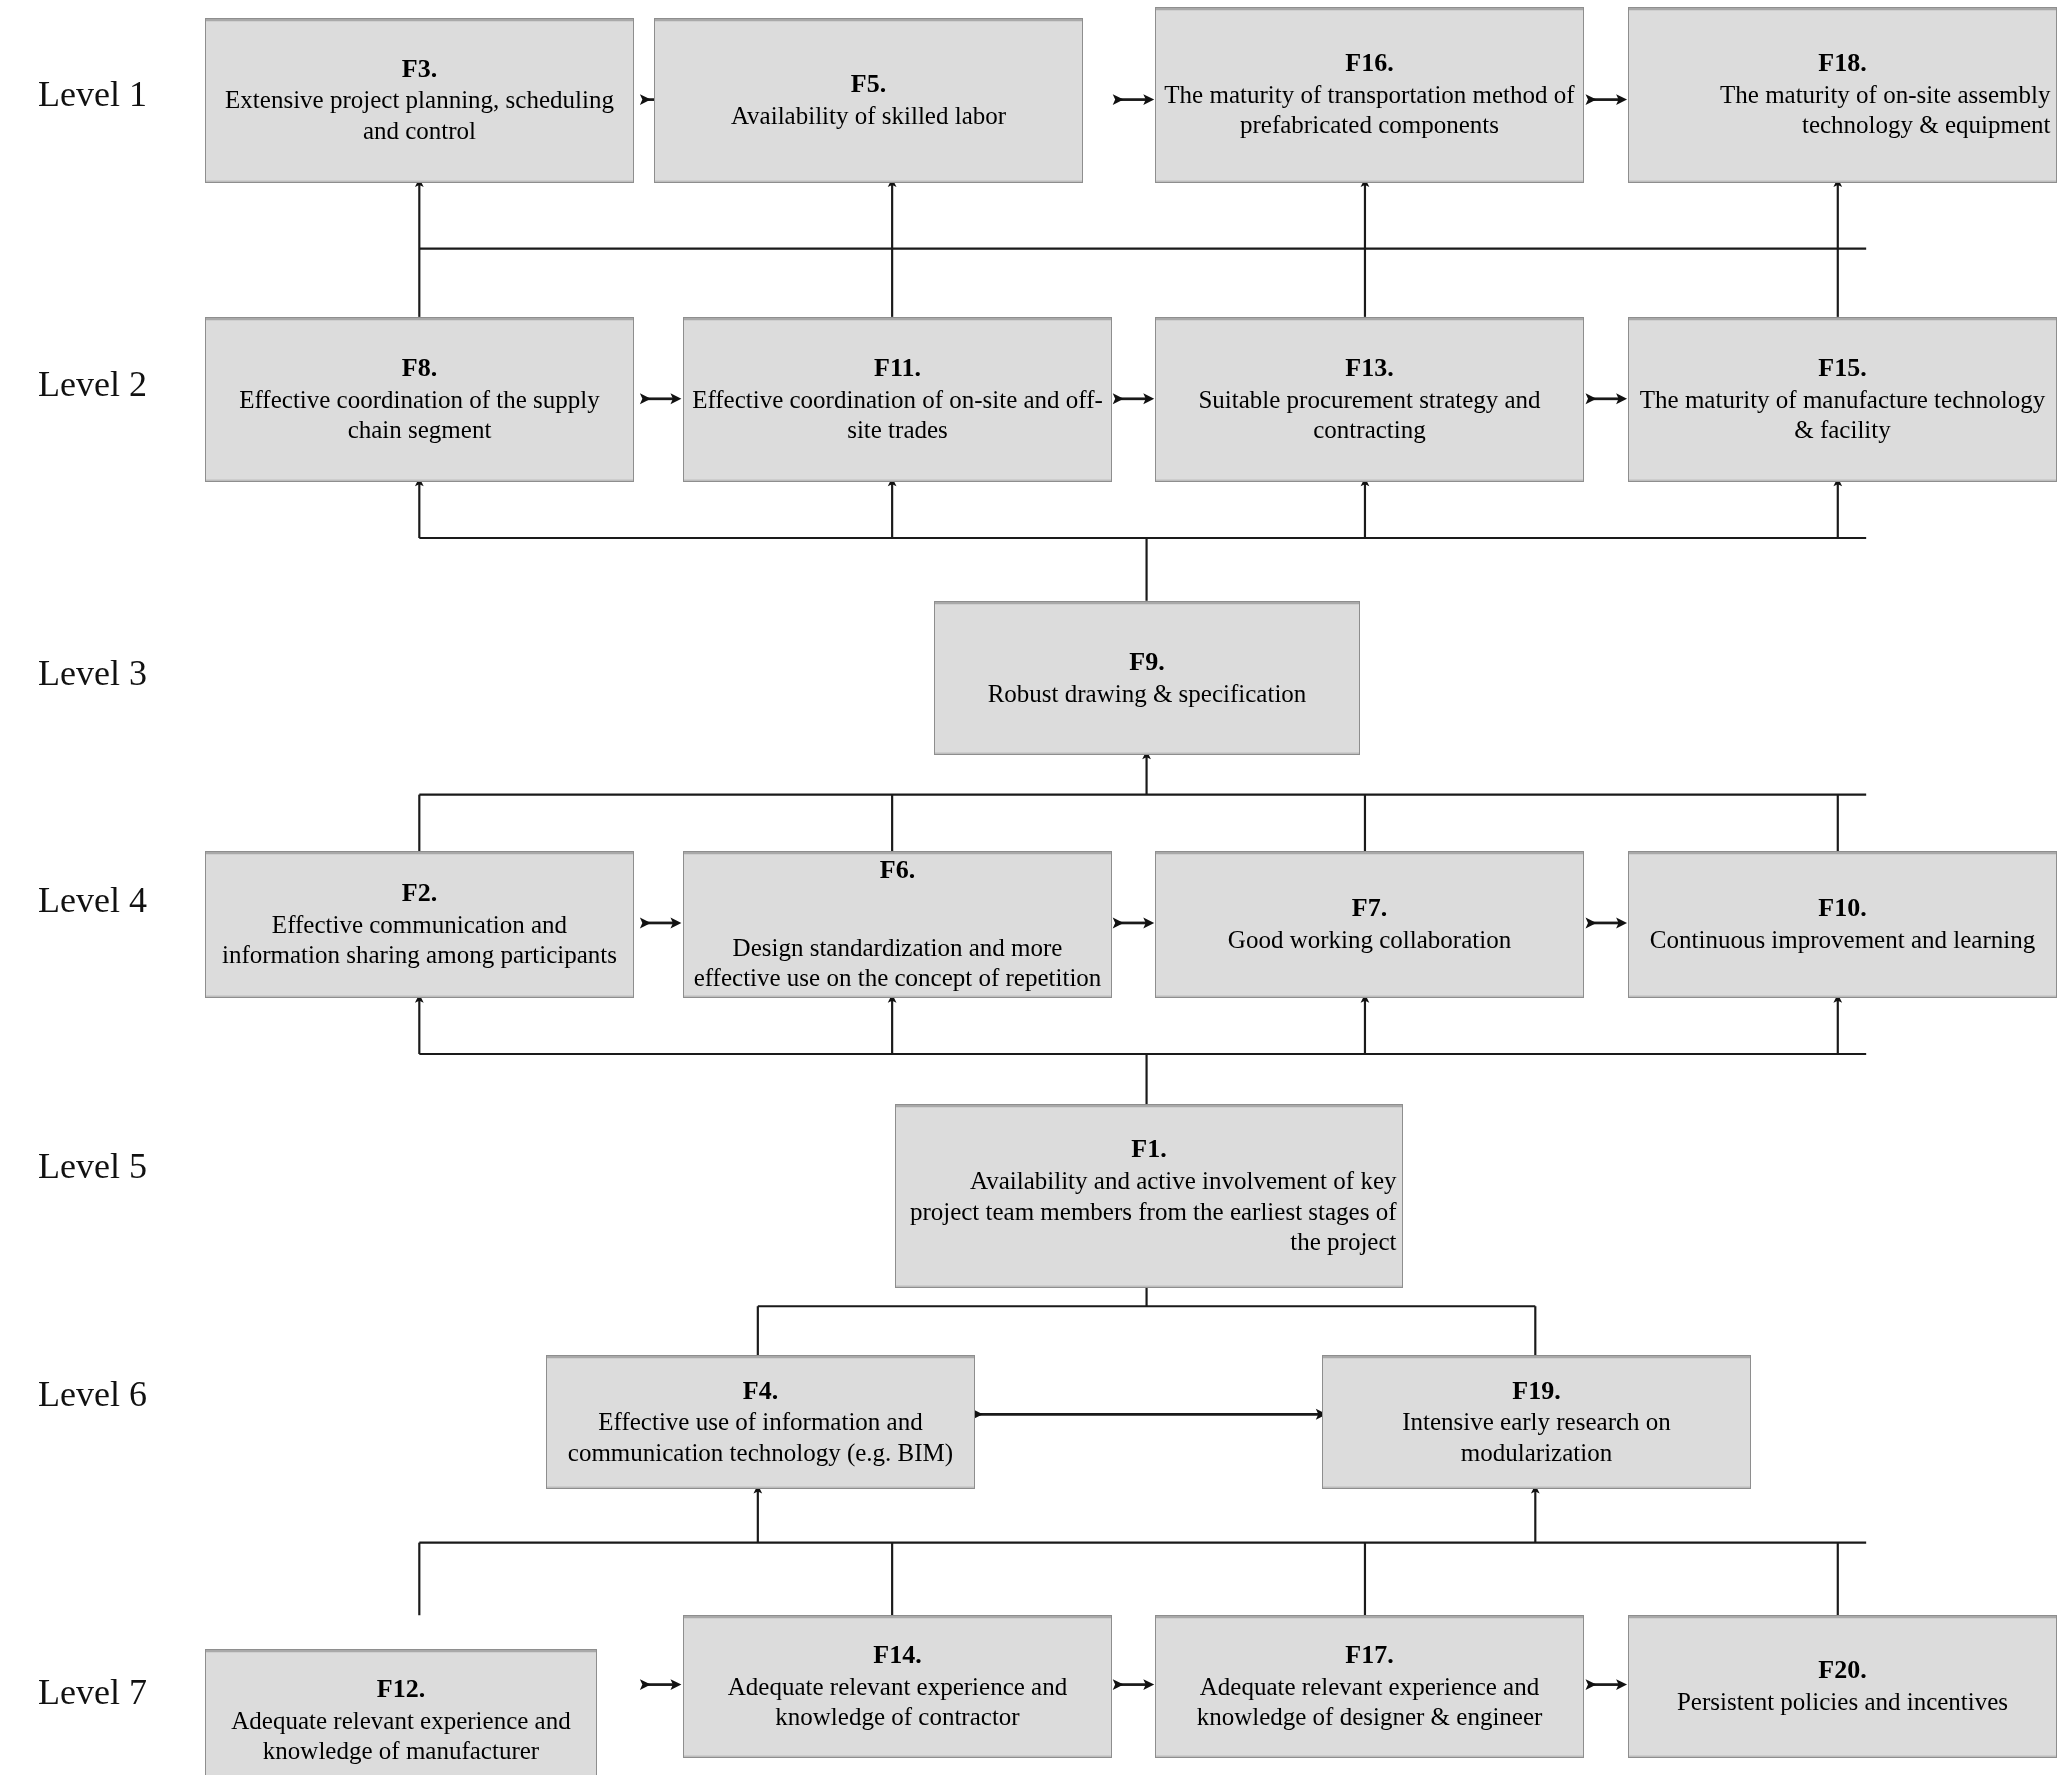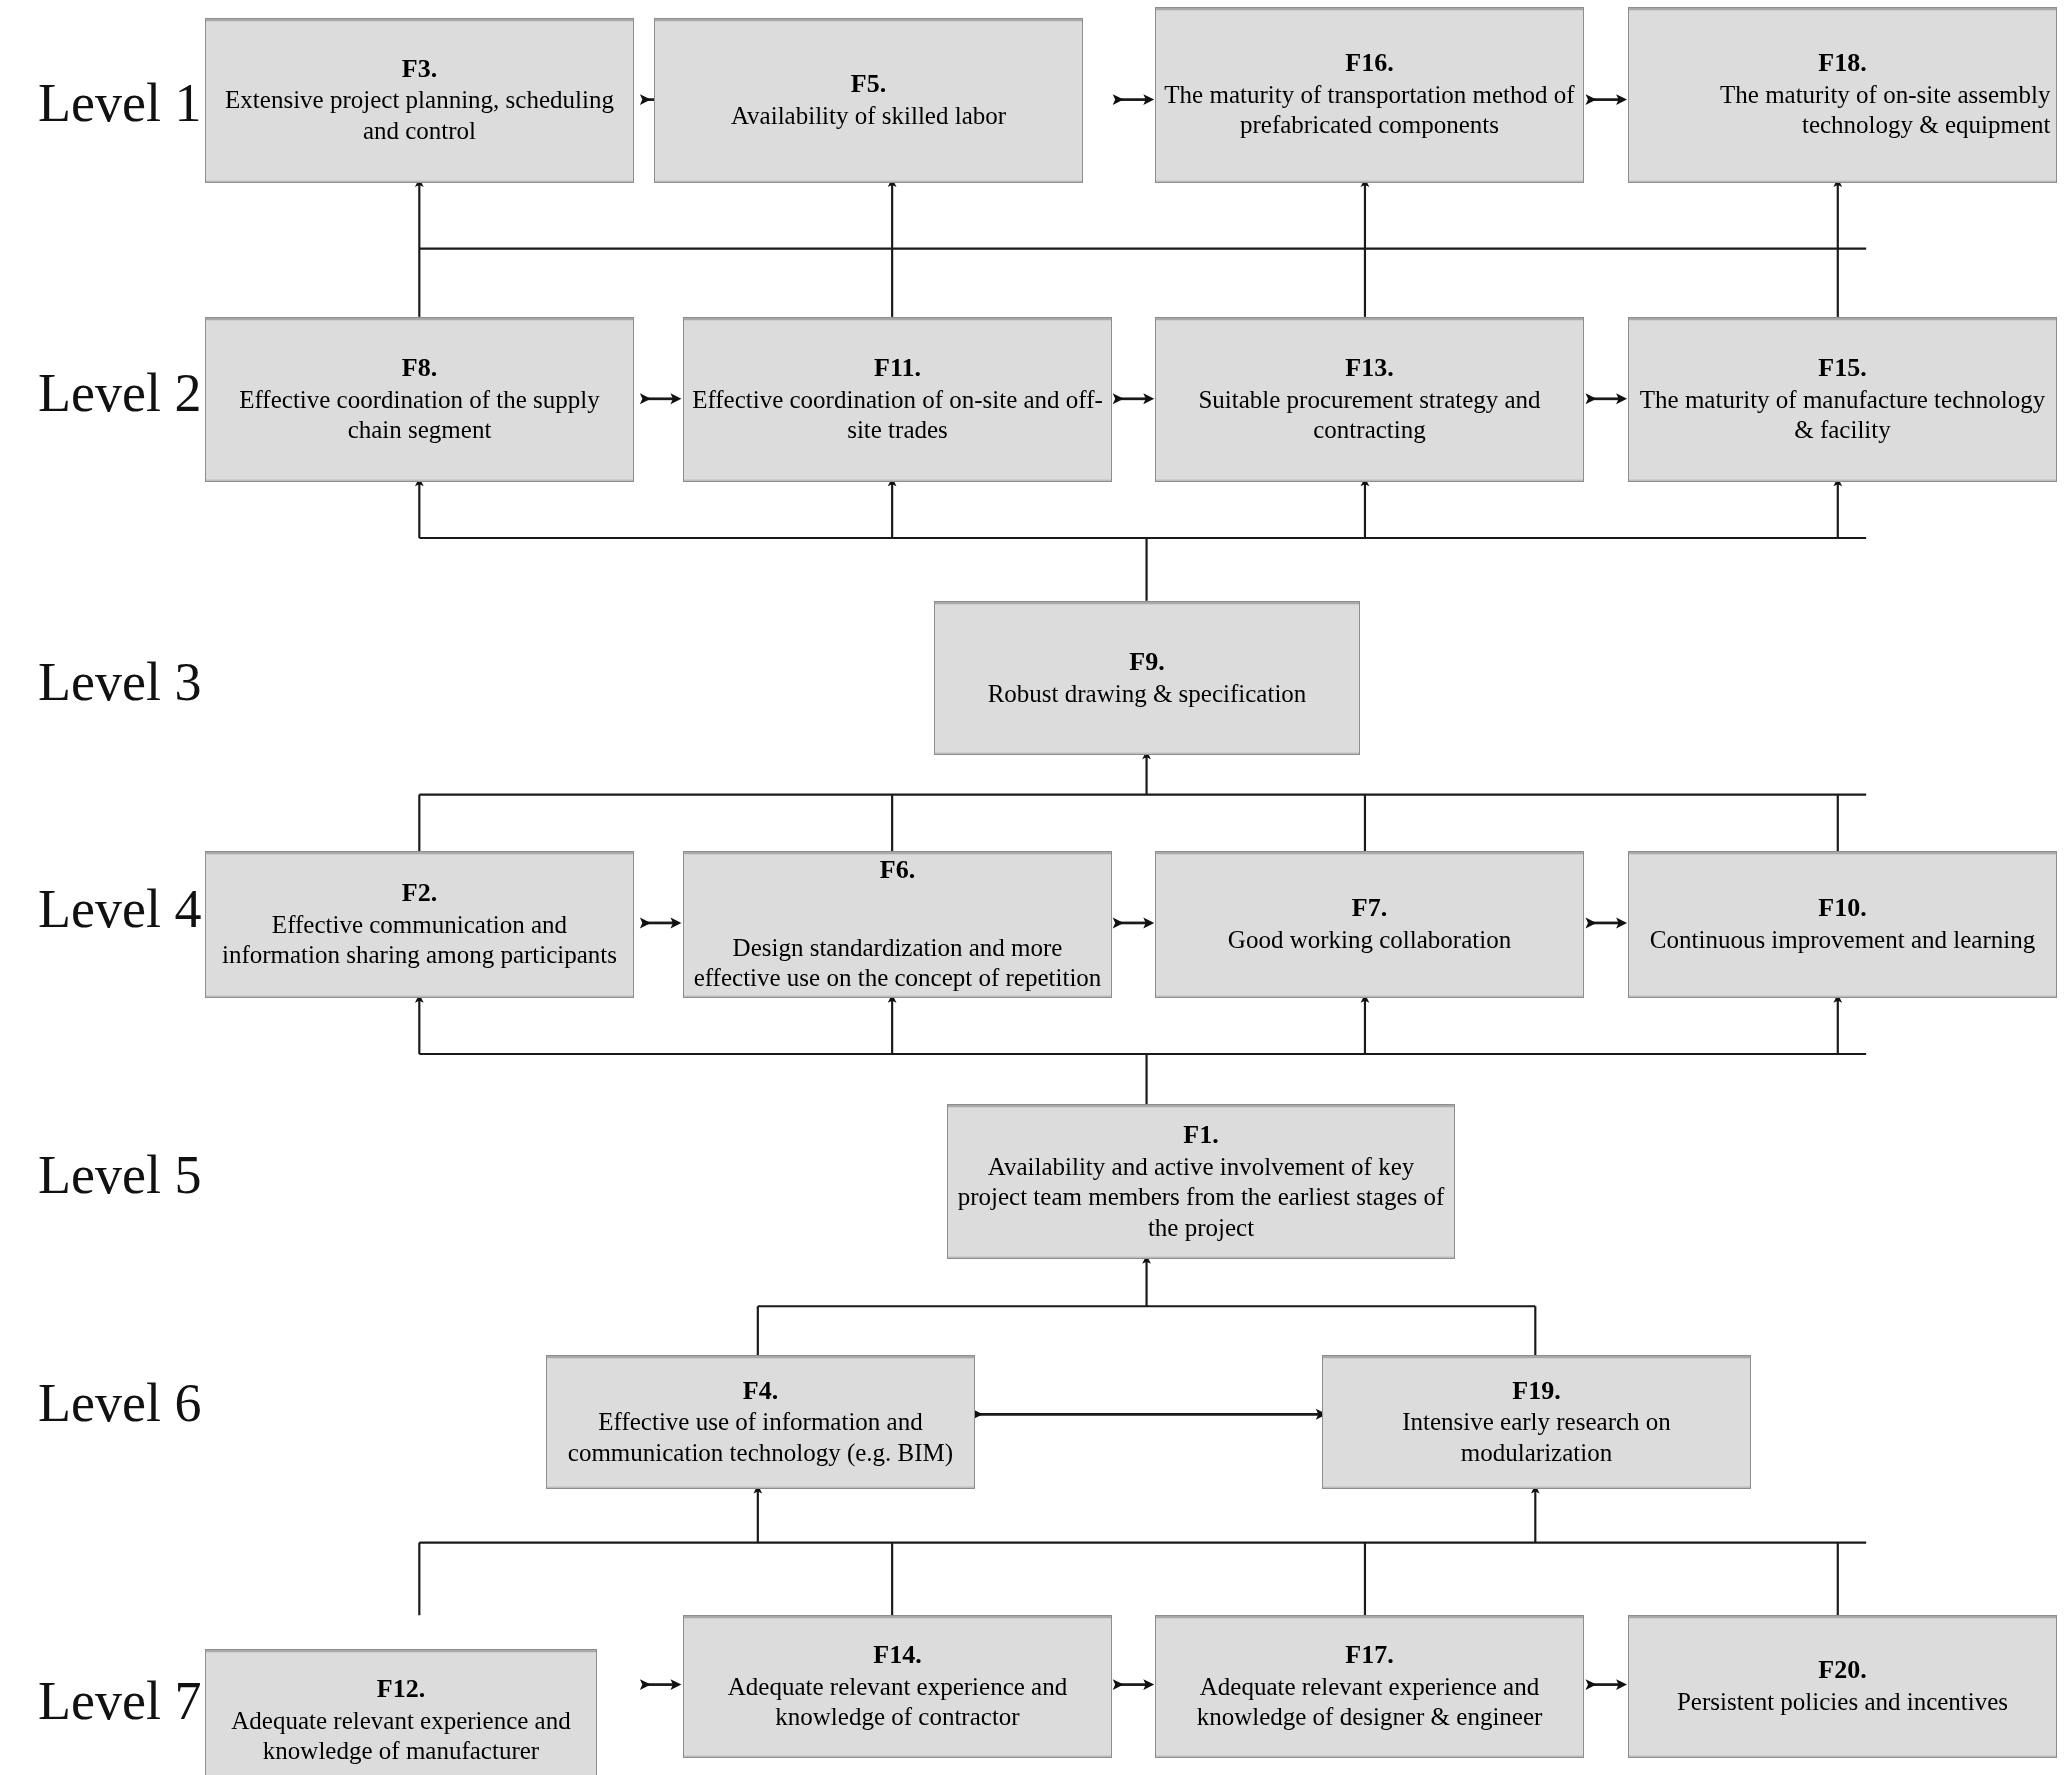--- a/index.html
+++ b/index.html
@@ -1,19 +1,19 @@
 <!DOCTYPE html>
 <html style="font-size:8.7px"><head>
 <meta charset="utf-8">
 <style>
   html,body{margin:0;padding:0;background:#ffffff;}
   body{font-family:"Liberation Serif","DejaVu Serif",serif;}
   #stage{position:relative;width:2066px;height:1776px;background:#ffffff;overflow:hidden;}
   svg#wires{position:absolute;left:0;top:0;width:2066px;height:1776px;pointer-events:none;}
-  .levellabel{position:absolute;font-size:54px;color:#111;white-space:nowrap;line-height:1;}
+  .levellabel{position:absolute;font-size:36px;color:#111;white-space:nowrap;line-height:1;}
   .node{position:absolute;background:#dcdcdc;border:1.6px solid #8e8e8e;
         box-shadow:0 2.2px 0 0 #a9a9a9 inset, 0 -1.6px 0 0 #bdbdbd inset;
         display:flex;flex-direction:column;align-items:center;justify-content:center;
         text-align:center;color:#000;box-sizing:border-box;padding:3.3px 5.5px;}
   .node .code{font-weight:bold;font-size:26px;line-height:1.18;margin-bottom:1.1px;}
   .node .desc{font-size:25px;line-height:1.22;}
 </style>
 </head>
 <body>
 
@@ -186,21 +186,21 @@
   </div>
   <div class="node" style="left:1155px;top:851px;width:429px;height:147px;">
     <span class="code">F7.</span>
     <span class="desc">Good working collaboration</span>
   </div>
   <div class="node" style="left:1628px;top:851px;width:429px;height:147px;">
     <span class="code">F10.</span>
     <span class="desc">Continuous improvement and learning</span>
   </div>
 
-  <div class="node" style="left:947px;top:1104px;width:508px;height:155px;">
+  <div class="node" style="left:895px;top:1104px;width:508px;height:184px;text-align:right;">
     <span class="code">F1.</span>
     <span class="desc">Availability and active involvement of key project team members from the earliest stages of the project</span>
   </div>
 
   <div class="node" style="left:546px;top:1355px;width:429px;height:134px;">
     <span class="code">F4.</span>
     <span class="desc">Effective use of information and communication technology (e.g. BIM)</span>
   </div>
   <div class="node" style="left:1322px;top:1355px;width:429px;height:134px;">
     <span class="code">F19.</span>

